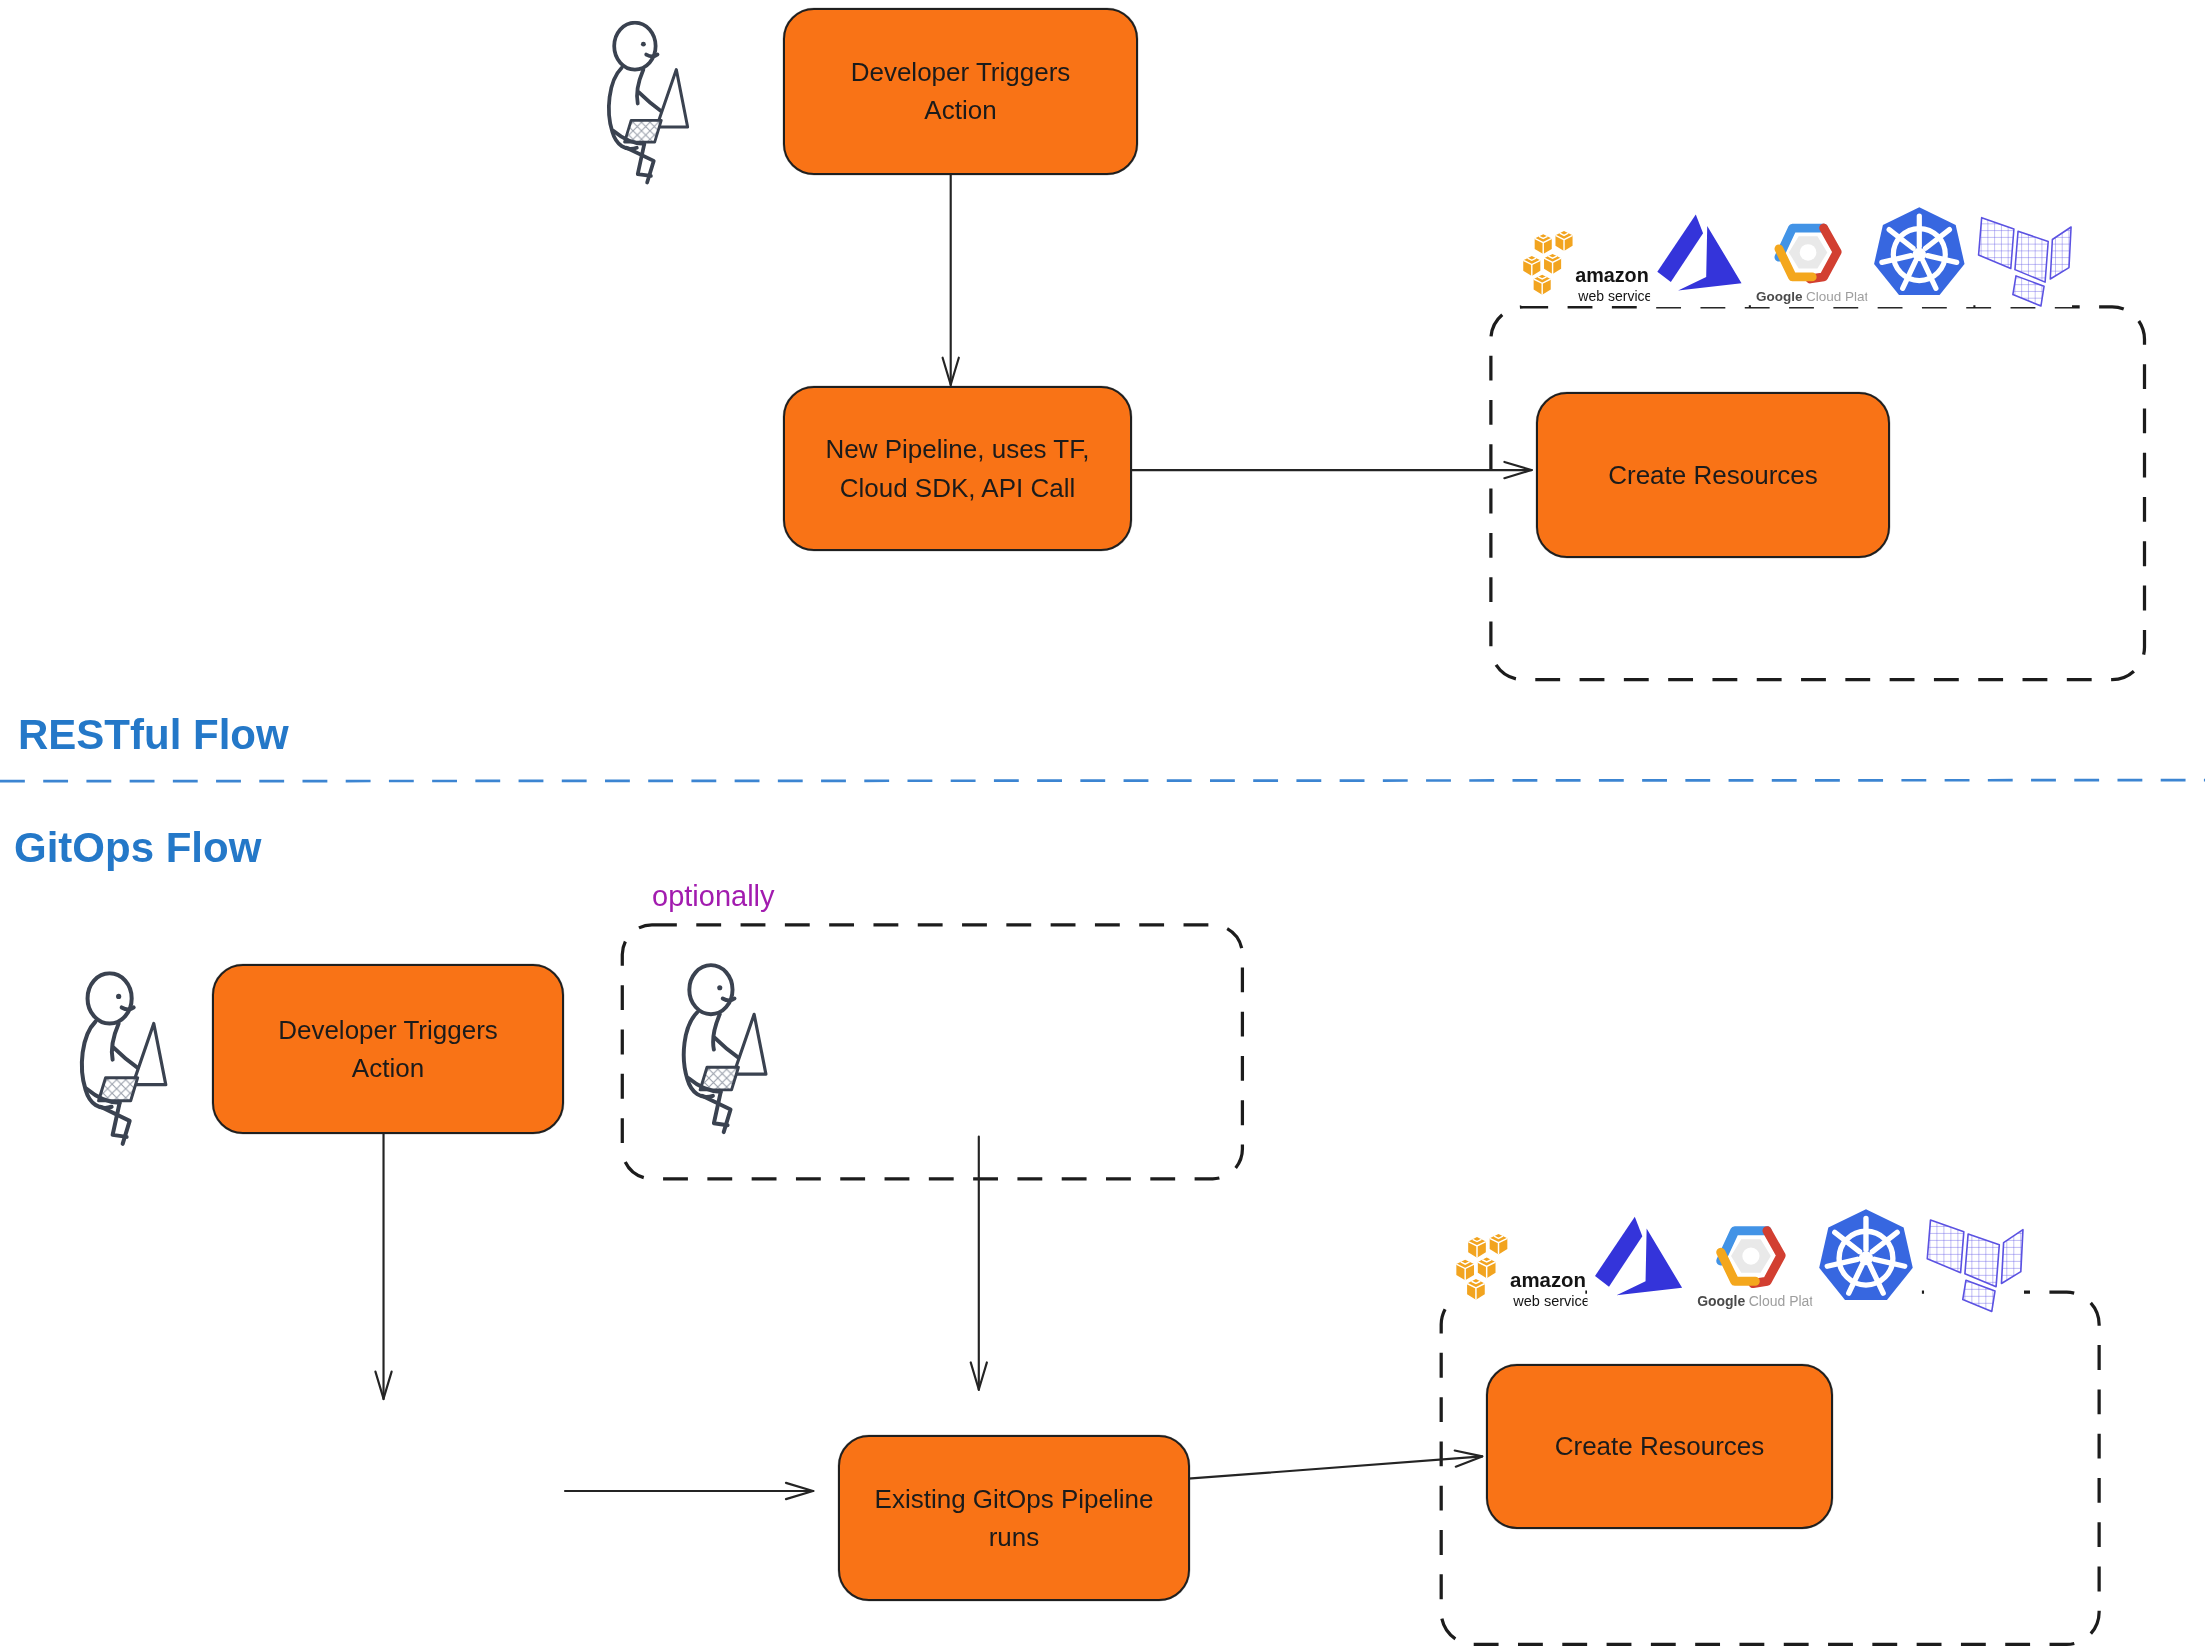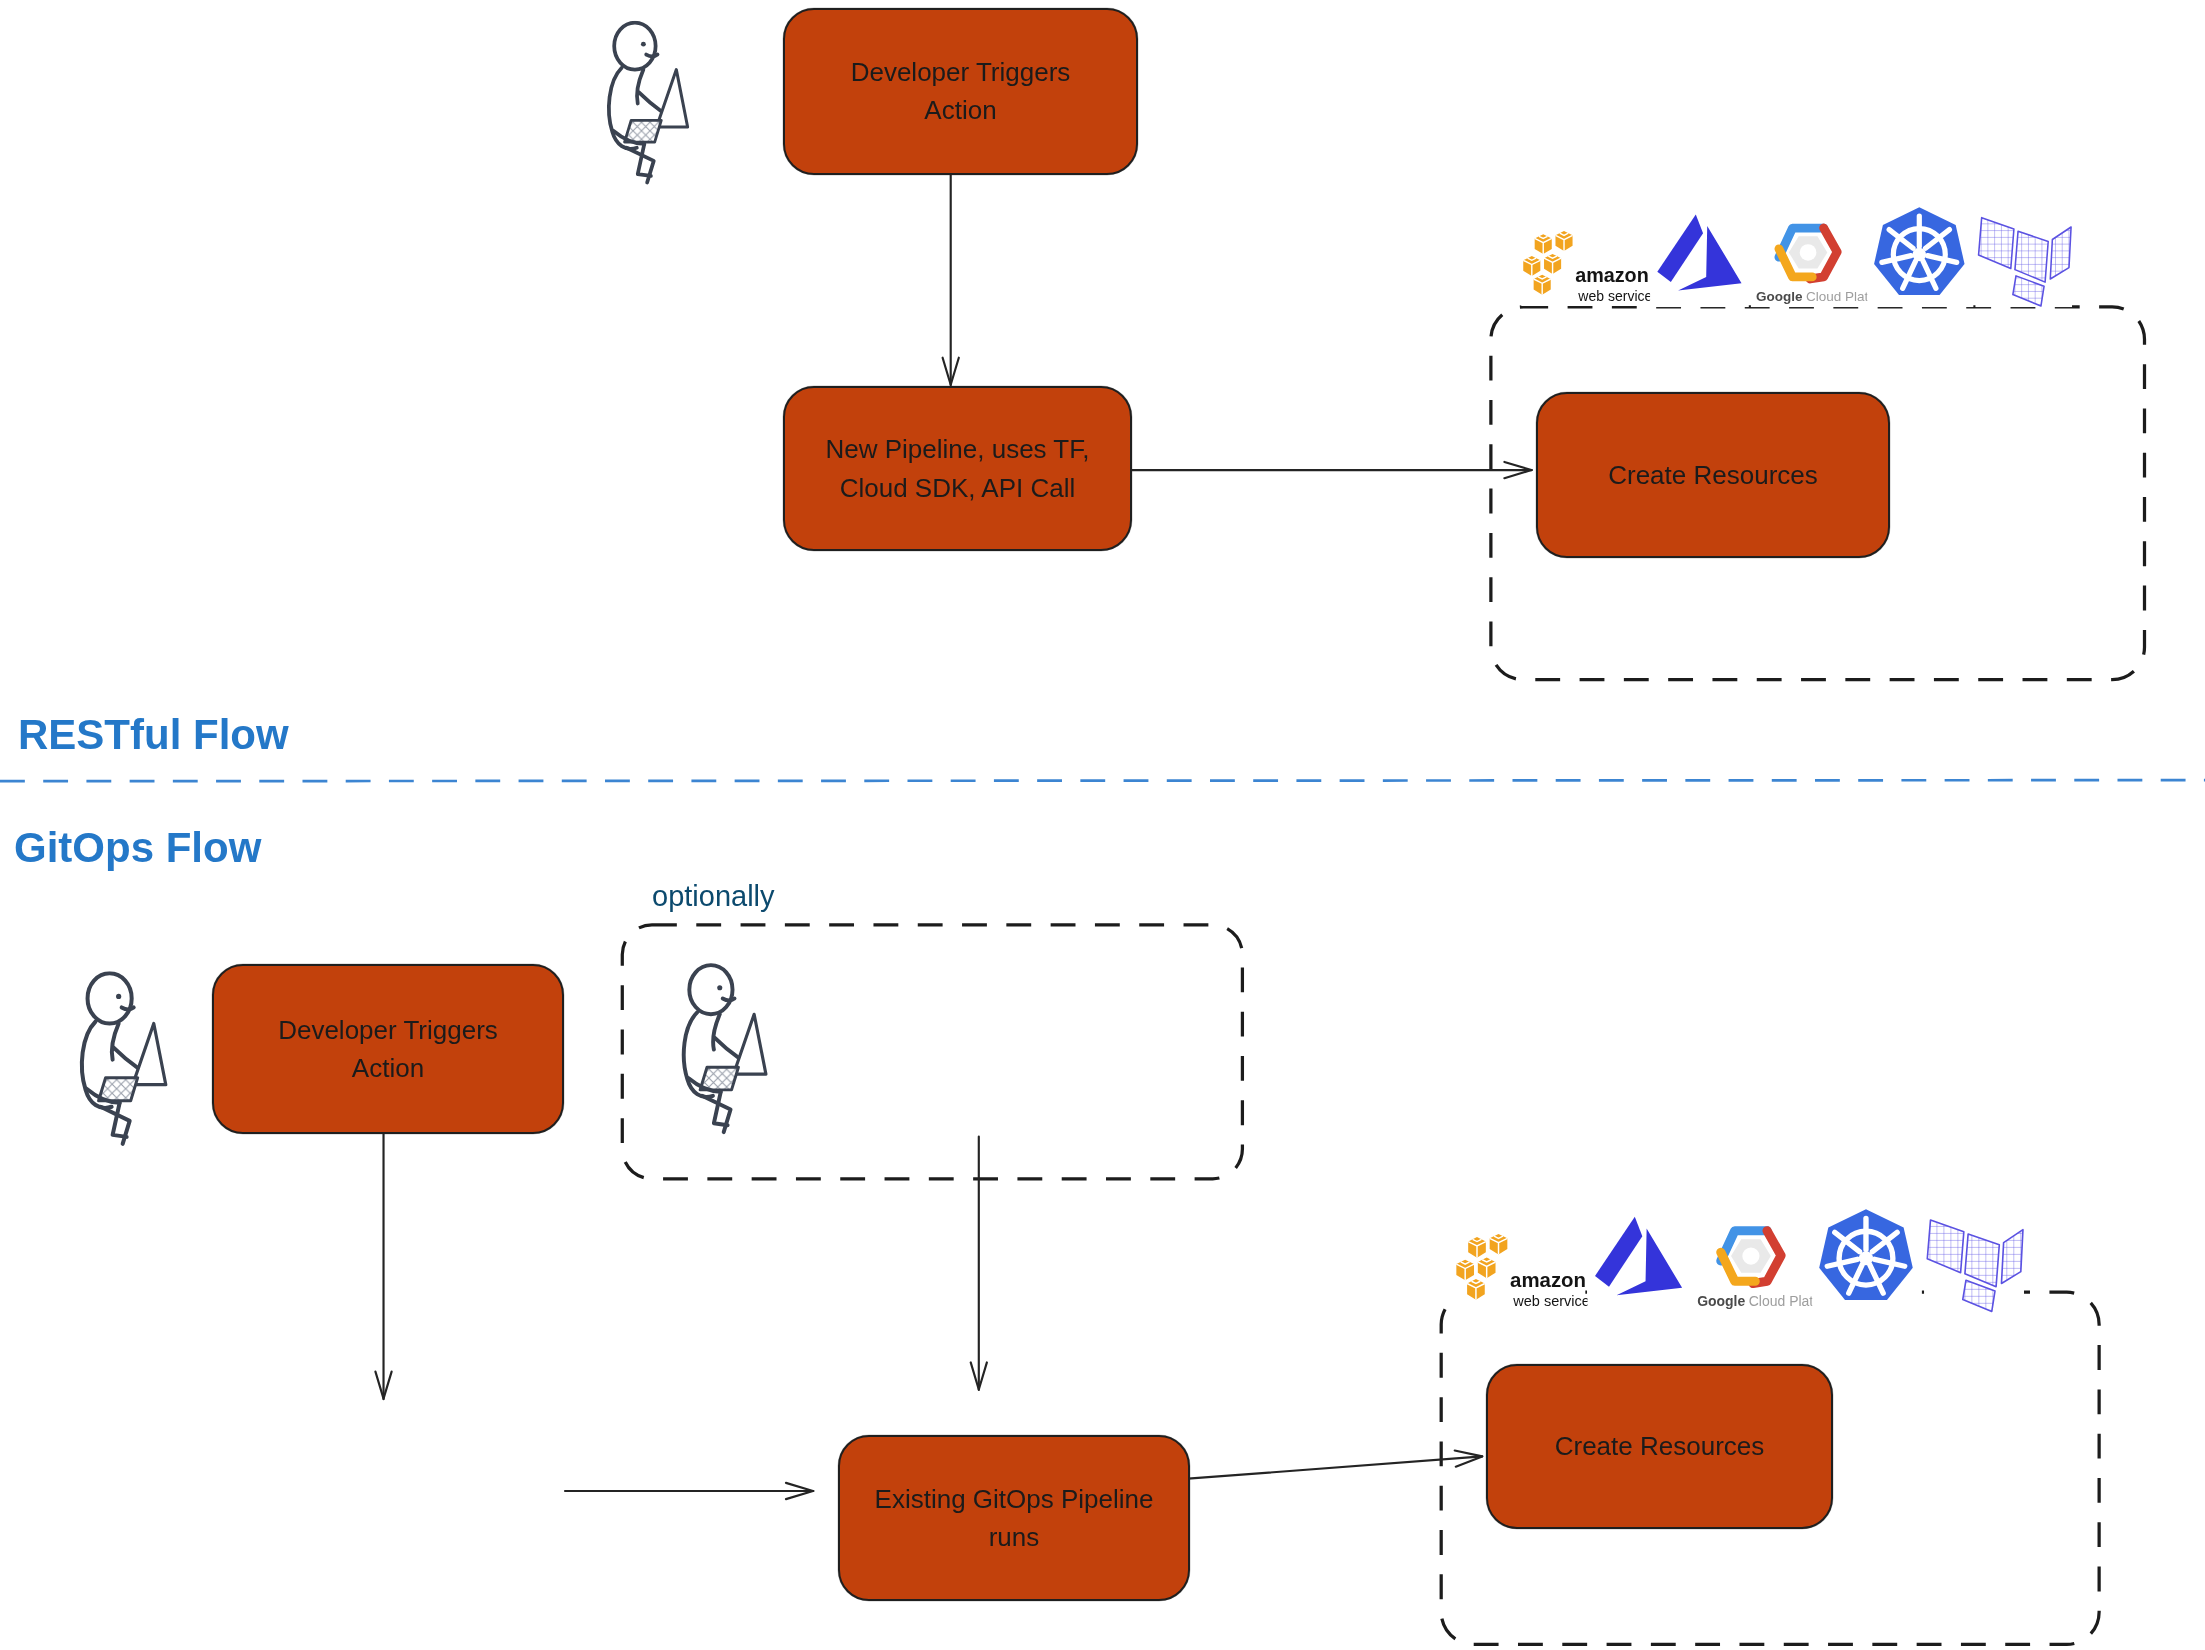--- a/index.html
+++ b/index.html
@@ -4,29 +4,29 @@
 <style>
   html,body{margin:0;padding:0;}
   body{
     width:2205px;height:1651px;position:relative;background:#ffffff;
     font-family:"Liberation Sans", sans-serif;overflow:hidden;color:#1d1d1d;
   }
   .layer{position:absolute;left:0;top:0;width:2205px;height:1651px;}
   svg.layer{z-index:1;}
   .nodes{z-index:2;pointer-events:none;}
   .node{
-    position:absolute;background:#c2410c;border:2.2px solid #1f1f1f;border-radius:31px;
+    position:absolute;background:#f97316;border:2.2px solid #1f1f1f;border-radius:31px;
     display:flex;align-items:center;justify-content:center;text-align:center;
     font-size:26px;line-height:1.48;color:#1b1b1b;white-space:pre-line;
     box-shadow:0 0 0 0.5px rgba(30,30,30,.25);
   }
   .heading{
     position:absolute;font-size:42px;font-weight:bold;color:#2478c8;white-space:nowrap;
   }
-  .small-label{position:absolute;font-size:29px;color:#0c4a6e;white-space:nowrap;}
+  .small-label{position:absolute;font-size:29px;color:#a21caf;white-space:nowrap;}
 </style>
 </head>
 <body>
 
 <svg class="layer" width="2205" height="1651" viewBox="0 0 4082 3056">
   <defs>
     <pattern id="tfgrid" width="13" height="13" patternUnits="userSpaceOnUse">
       <rect width="13" height="13" fill="#ffffff"></rect>
       <path d="M0 0 H13 M0 0 V13" stroke="#6a62e8" stroke-width="1.6" fill="none"></path>
     </pattern>

